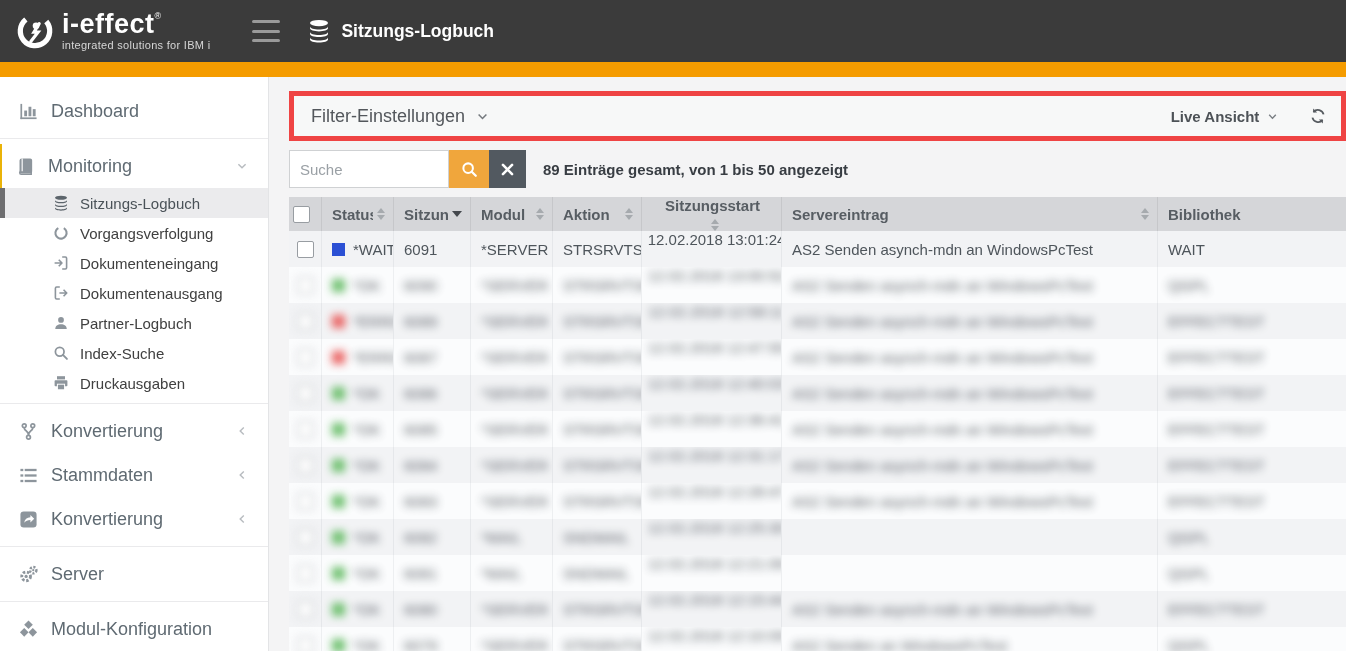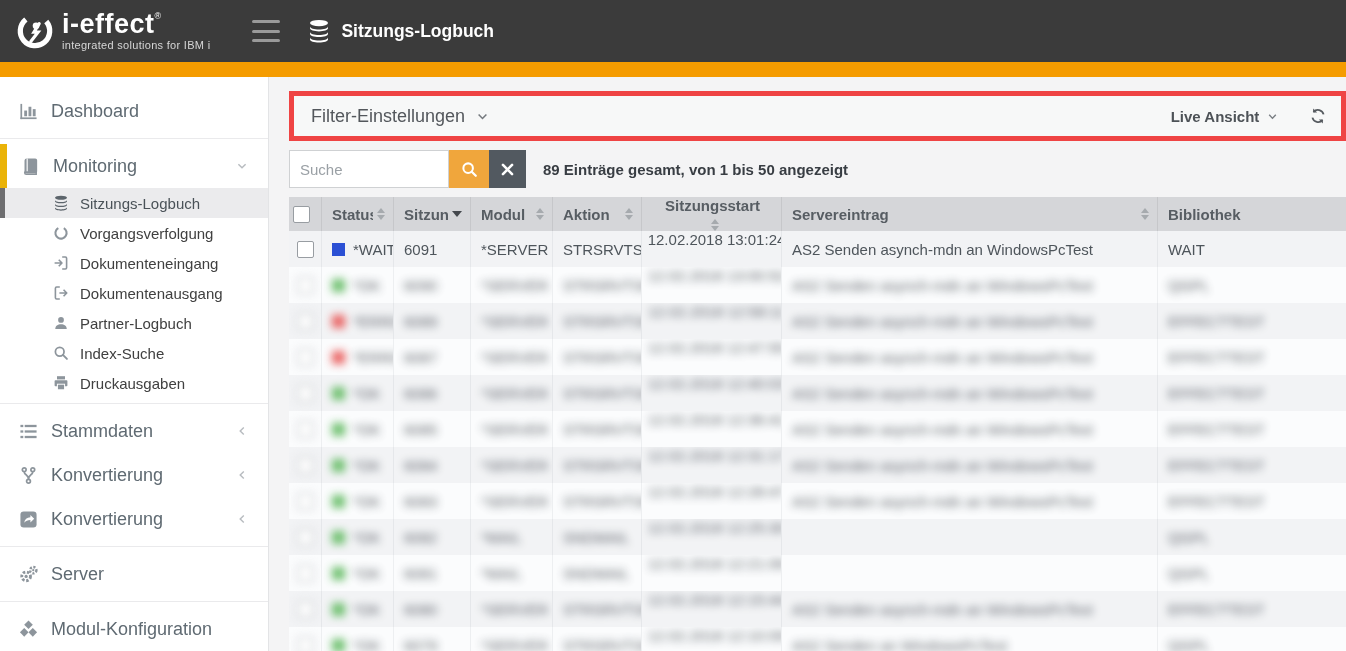--- a/index.html
+++ b/index.html
@@ -26,21 +26,21 @@
 
   
   #sidebar { position:absolute; left:0; top:77px; width:269px; height:574px;
     background:#fff; border-right:1px solid #e3e4e6; padding-top:12px; }
   .side-divider { height:1px; background:#eaeaec; margin:5px 0; }
   .side-item { position:relative; height:44px; display:flex; align-items:center;
     padding-left:19px; cursor:pointer; color:#5f6a72; }
   .side-item .s-icon { width:19px; height:19px; margin-right:13px; color:#8d959c; flex:0 0 auto; }
   .side-item .s-label { font-size:18px; }
   .side-item .s-chev { position:absolute; right:20px; color:#b8bcc0; width:12px; height:12px; }
-  .side-item.accent { border-left:7px solid #eab308; padding-left:14px; }
+  .side-item.accent { border-left:2px solid #eab308; padding-left:14px; }
   .sub-item { position:relative; height:30px; display:flex; align-items:center;
     padding-left:53px; cursor:pointer; color:#404040; }
   .sub-item .s-icon { width:16px; height:16px; margin-right:11px; color:#8d959c; flex:0 0 auto; }
   .sub-item .s-label { font-size:15px; }
   .sub-item.active { background:#ebebed; border-left:5px solid #6e6e70; padding-left:48px; color:#4a5258; }
   .sub-item.active .s-icon { color:#5c646b; }
   svg { display:block; }
 
   
   #main { position:absolute; left:289px; top:91px; width:1057px; }
@@ -224,45 +224,45 @@
             <rect x="2" y="6.5" width="16" height="7.5" rx="1" fill="currentColor"></rect>
             <rect x="5.5" y="11.5" width="9" height="7" fill="currentColor" stroke="#ffffff" stroke-width="1.2"></rect>
           </svg>
         </span>
         <span class="s-label">Druckausgaben</span>
       </div>
       <div class="side-divider"></div>
       <div class="side-item">
         <span class="s-icon">
           <svg viewBox="0 0 20 20" width="100%" height="100%">
+            <circle cx="5.5" cy="4" r="2" fill="none" stroke="currentColor" stroke-width="1.8"></circle>
+            <circle cx="14.5" cy="4" r="2" fill="none" stroke="currentColor" stroke-width="1.8"></circle>
+            <circle cx="10" cy="16" r="2" fill="none" stroke="currentColor" stroke-width="1.8"></circle>
+            <path d="M5.5 6c0 4 4.5 2.5 4.5 8M14.5 6c0 4-4.5 2.5-4.5 8" fill="none" stroke="currentColor" stroke-width="1.8"></path>
+          </svg>
+        </span>
+        <span class="s-label">Konvertierung</span>
+        <span class="s-chev">
+          <svg viewBox="0 0 20 20" width="100%" height="100%">
+            <path d="M13 4l-6 6 6 6" fill="none" stroke="currentColor" stroke-width="2.4"></path>
+          </svg>
+        </span>
+      </div>
+      <div class="side-item">
+        <span class="s-icon">
+          <svg viewBox="0 0 20 20" width="100%" height="100%">
             <rect x="1.5" y="3" width="3" height="2.4" fill="currentColor"></rect>
             <rect x="6" y="3" width="12.5" height="2.4" fill="currentColor"></rect>
             <rect x="1.5" y="8.8" width="3" height="2.4" fill="currentColor"></rect>
             <rect x="6" y="8.8" width="12.5" height="2.4" fill="currentColor"></rect>
             <rect x="1.5" y="14.6" width="3" height="2.4" fill="currentColor"></rect>
             <rect x="6" y="14.6" width="12.5" height="2.4" fill="currentColor"></rect>
           </svg>
         </span>
         <span class="s-label">Stammdaten</span>
-        <span class="s-chev">
-          <svg viewBox="0 0 20 20" width="100%" height="100%">
-            <path d="M13 4l-6 6 6 6" fill="none" stroke="currentColor" stroke-width="2.4"></path>
-          </svg>
-        </span>
-      </div>
-      <div class="side-item">
-        <span class="s-icon">
-          <svg viewBox="0 0 20 20" width="100%" height="100%">
-            <circle cx="5.5" cy="4" r="2" fill="none" stroke="currentColor" stroke-width="1.8"></circle>
-            <circle cx="14.5" cy="4" r="2" fill="none" stroke="currentColor" stroke-width="1.8"></circle>
-            <circle cx="10" cy="16" r="2" fill="none" stroke="currentColor" stroke-width="1.8"></circle>
-            <path d="M5.5 6c0 4 4.5 2.5 4.5 8M14.5 6c0 4-4.5 2.5-4.5 8" fill="none" stroke="currentColor" stroke-width="1.8"></path>
-          </svg>
-        </span>
-        <span class="s-label">Konvertierung</span>
         <span class="s-chev">
           <svg viewBox="0 0 20 20" width="100%" height="100%">
             <path d="M13 4l-6 6 6 6" fill="none" stroke="currentColor" stroke-width="2.4"></path>
           </svg>
         </span>
       </div>
       <div class="side-item">
         <span class="s-icon">
           <svg viewBox="0 0 20 20" width="100%" height="100%">
             <rect x="1.5" y="1.5" width="17" height="17" rx="3.5" fill="currentColor"></rect>

